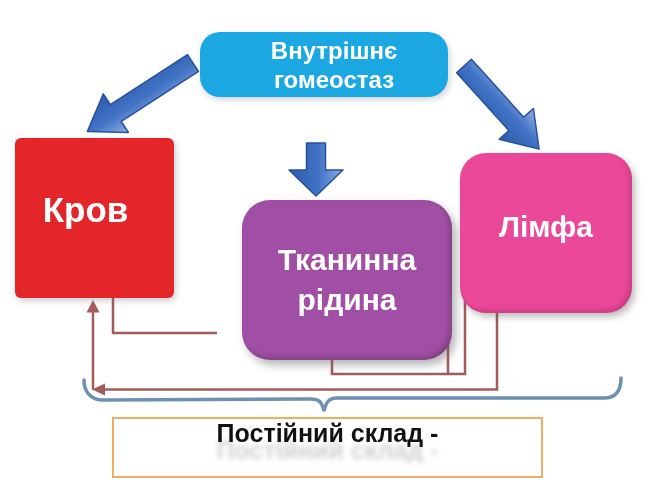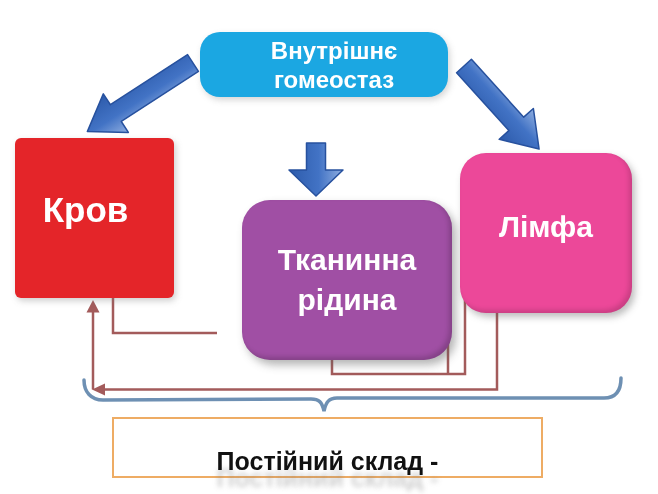--- a/index.html
+++ b/index.html
@@ -34,21 +34,21 @@
   }
   .node-lymph{
     left:460px;top:153px;width:172px;height:160px;border-radius:26px;
     background:#ec4899;font-size:30px;
     box-shadow:3px 4px 7px rgba(90,90,90,0.40), inset -3px -3px 5px rgba(0,0,0,0.15);
   }
   .node-lymph .lbl{transform:translateY(-6px);}
   .footer-box{
     position:absolute;z-index:2;left:112px;top:417px;width:431px;height:61px;
     box-sizing:border-box;border:2px solid #EEAC64;background:#ffffff;
-    display:flex;align-items:flex-end;justify-content:center;
+    display:flex;align-items:flex-start;justify-content:center;
     font-weight:bold;font-size:25px;color:#111111;
   }
   .footer-box .part{text-shadow:0 17px 5px rgba(120,120,120,0.35);}
   .footer-box .part-blue{color:#3B3ABF;margin-left:8px;}
 </style>
 </head>
 <body>
 
 <div class="canvas">
 

